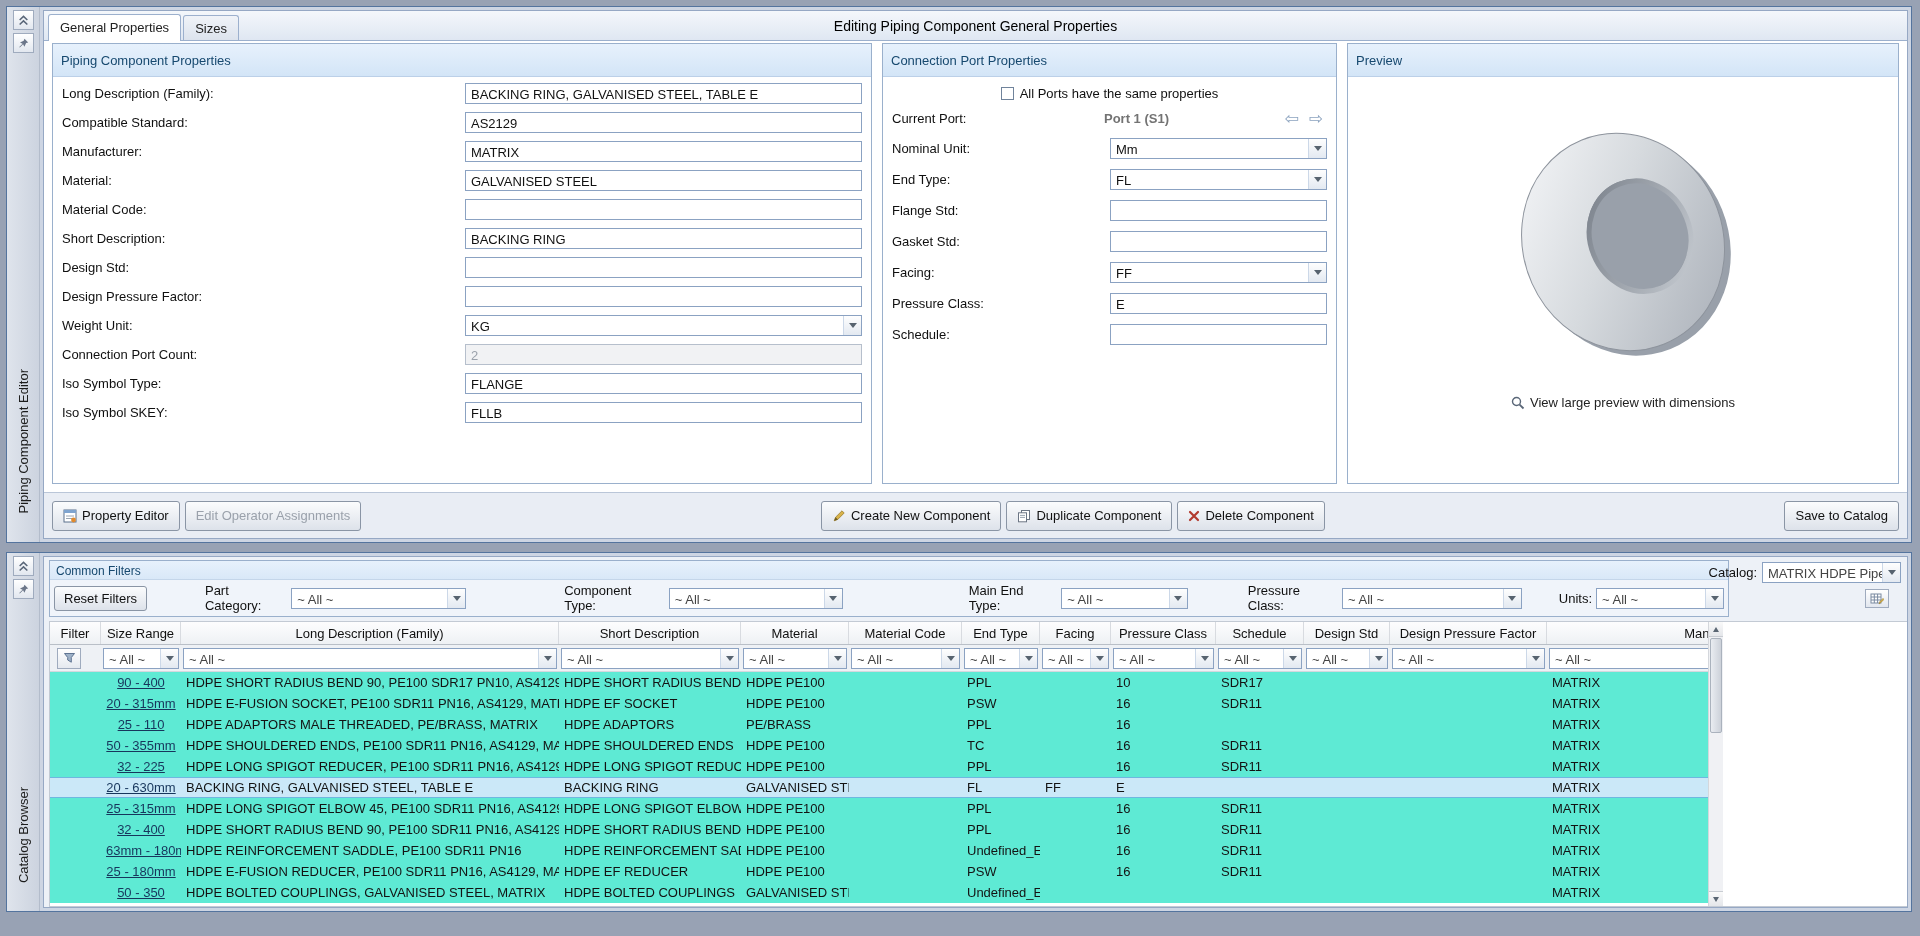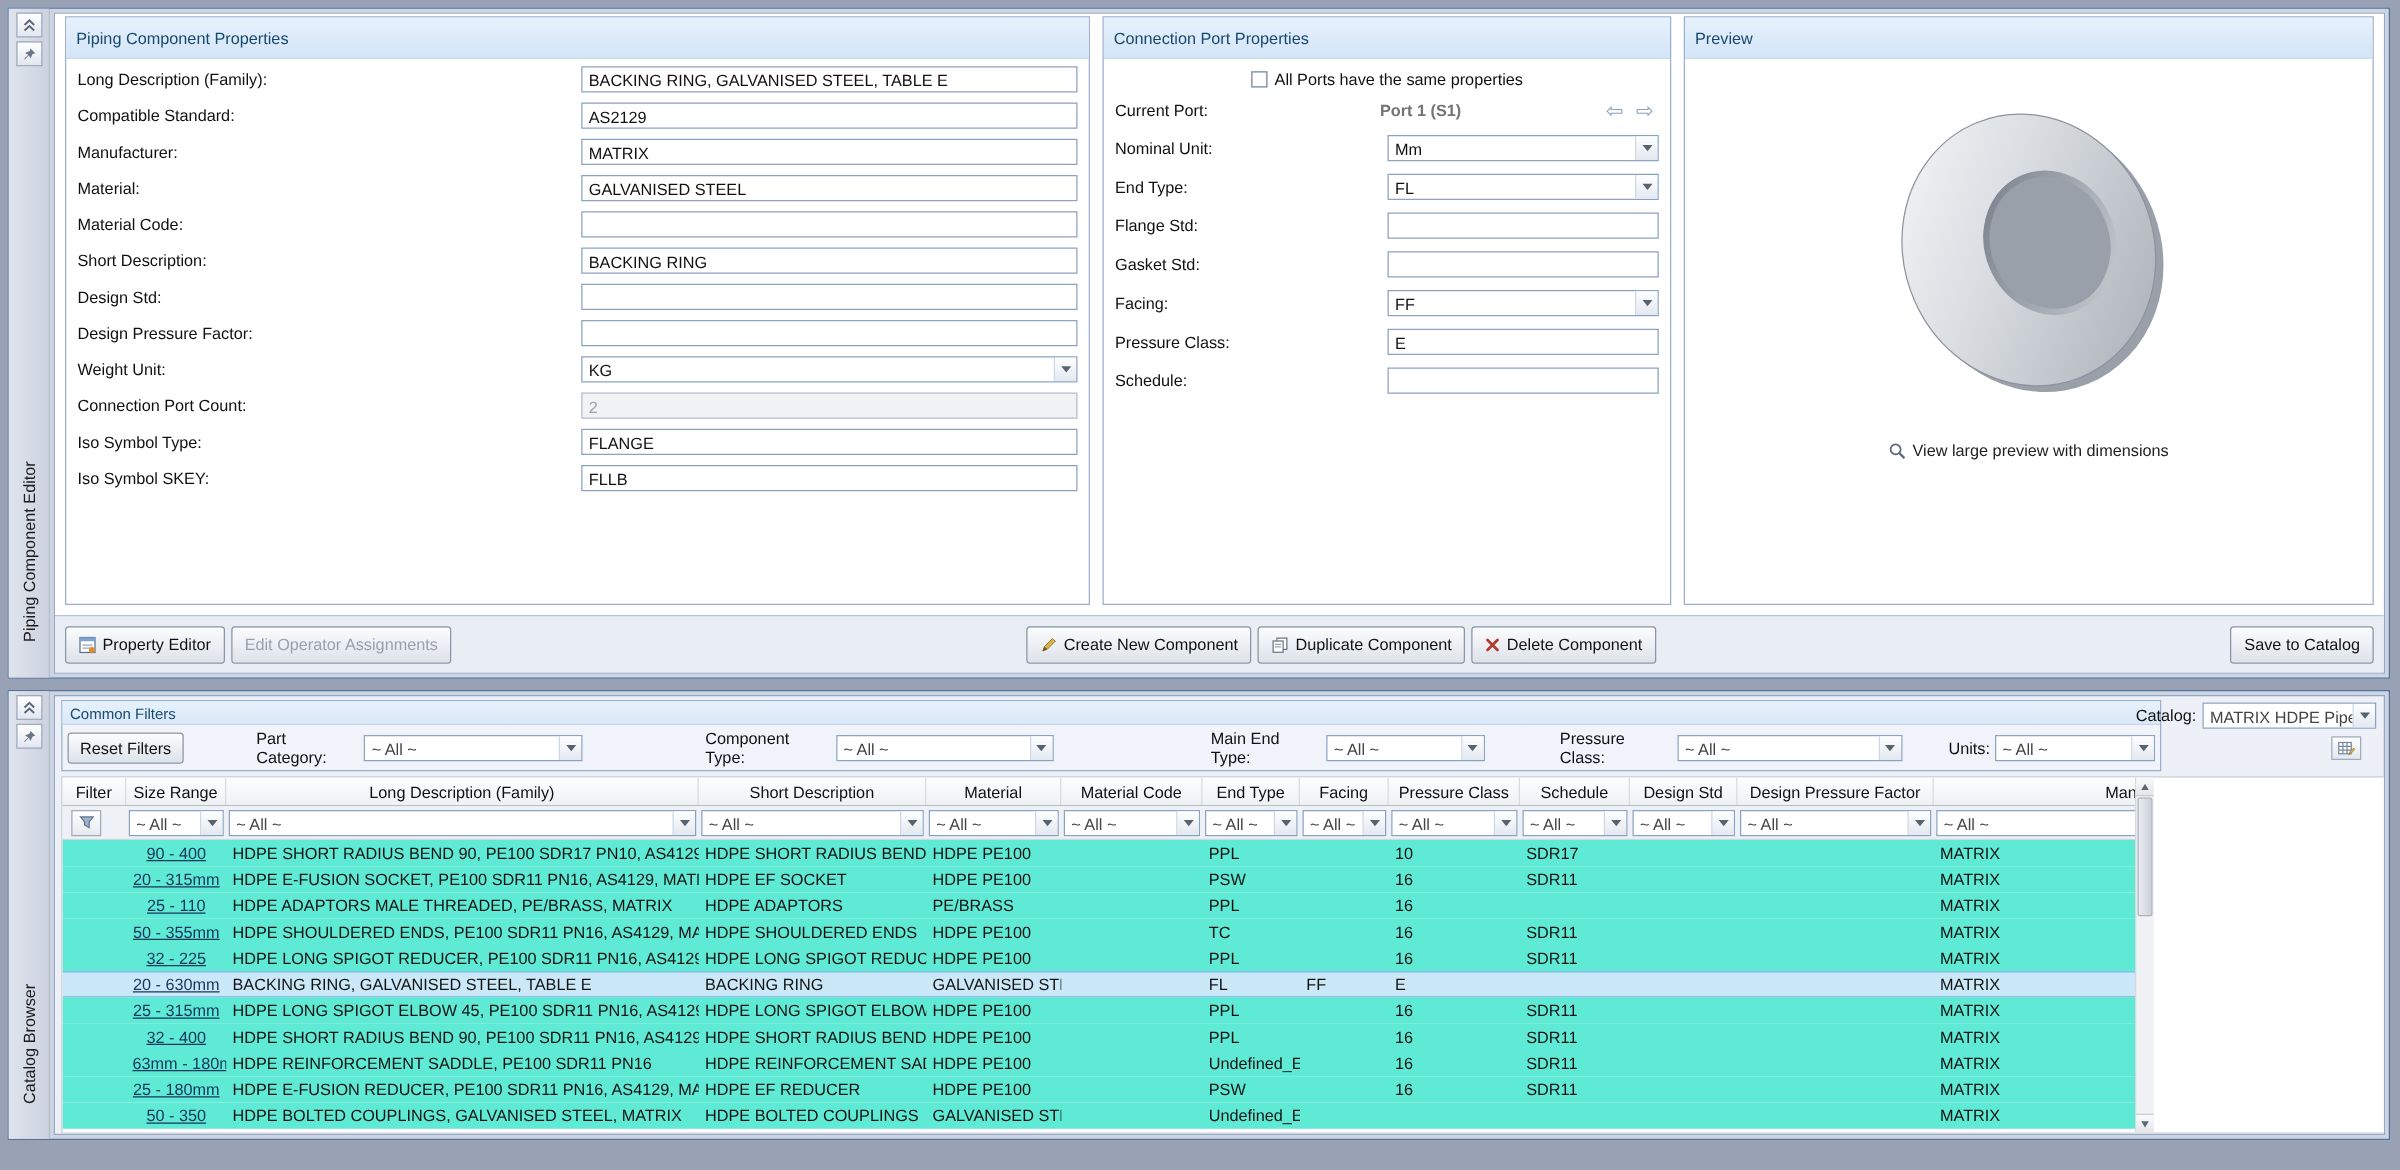--- a/index.html
+++ b/index.html
@@ -50,21 +50,21 @@
 
   .checkbox-row{display:flex;align-items:center;justify-content:center;gap:6px;padding:9px 0 7px}
   .checkbox{width:13px;height:13px;border:1px solid #70839b;background:#fff;flex:none;cursor:pointer}
   .cb-label{font-size:13px;color:#101010}
   .port-row{display:flex;align-items:center;padding:2px 9px 9px}
   .port-row .flabel{width:212px}
   .port-value{font-size:13px;font-weight:bold;color:#737373}
   .port-arrows{margin-left:auto;display:flex;gap:10px;padding-right:4px}
   .port-arrow{font-size:17px;color:#8ca3bf;cursor:pointer;line-height:1}
 
-  .preview-body{flex:1;display:flex;flex-direction:column;align-items:center;padding-top:10px}
+  .preview-body{flex:1;display:flex;flex-direction:column;align-items:center;padding-top:22px}
   .preview-link{margin-top:10px;display:flex;align-items:center;gap:5px;font-size:13px;color:#222;cursor:pointer}
 
   .editor-footer{flex:none;height:46px;background:#e9edf4;border-top:1px solid #bac6d8;display:flex;align-items:center;gap:5px;padding:0 8px}
   .btn{height:30px;padding:0 10px;font-size:13px;color:#111;border:1px solid #8a95a5;border-radius:3px;background:linear-gradient(#fbfcfd,#dde2ea);display:inline-flex;align-items:center;gap:5px;cursor:pointer;white-space:nowrap}
   .btn.disabled{color:#9aa1ab;cursor:default}
   .ml-auto{margin-left:auto}
 
   
   .browser-body{background:#edf1f7}
   .filters-area{position:relative;height:64px;flex:none}
@@ -129,20 +129,25 @@
     </div>
     <div class="strip-btn">
       <svg width="11" height="11" viewBox="0 0 11 11">
           <path d="M6.5 0.8 L10.2 4.5 L8.1 5.1 L6.4 8.8 L5.1 6.2 L1.8 9.5 L1.3 9 L4.6 5.7 L2 4.4 L5.7 2.7 Z" fill="#6b7689"></path>
         </svg>
     </div>
     <div class="vlabel">Piping Component Editor</div>
   </div>
 
   <div class="panel-body">
+    <div class="tabbar">
+      <div class="tab active">General Properties</div>
+      <div class="tab">Sizes</div>
+      <div class="tab-heading">Editing Piping Component General Properties</div>
+    </div>
 
     <div class="editor-content">
 
       <div class="groupbox g1">
         <div class="group-header">Piping Component Properties</div>
         <div class="fields">
 
             <div class="frow">
               <label class="flabel">Long Description (Family):</label>
               <div class="ctl">

